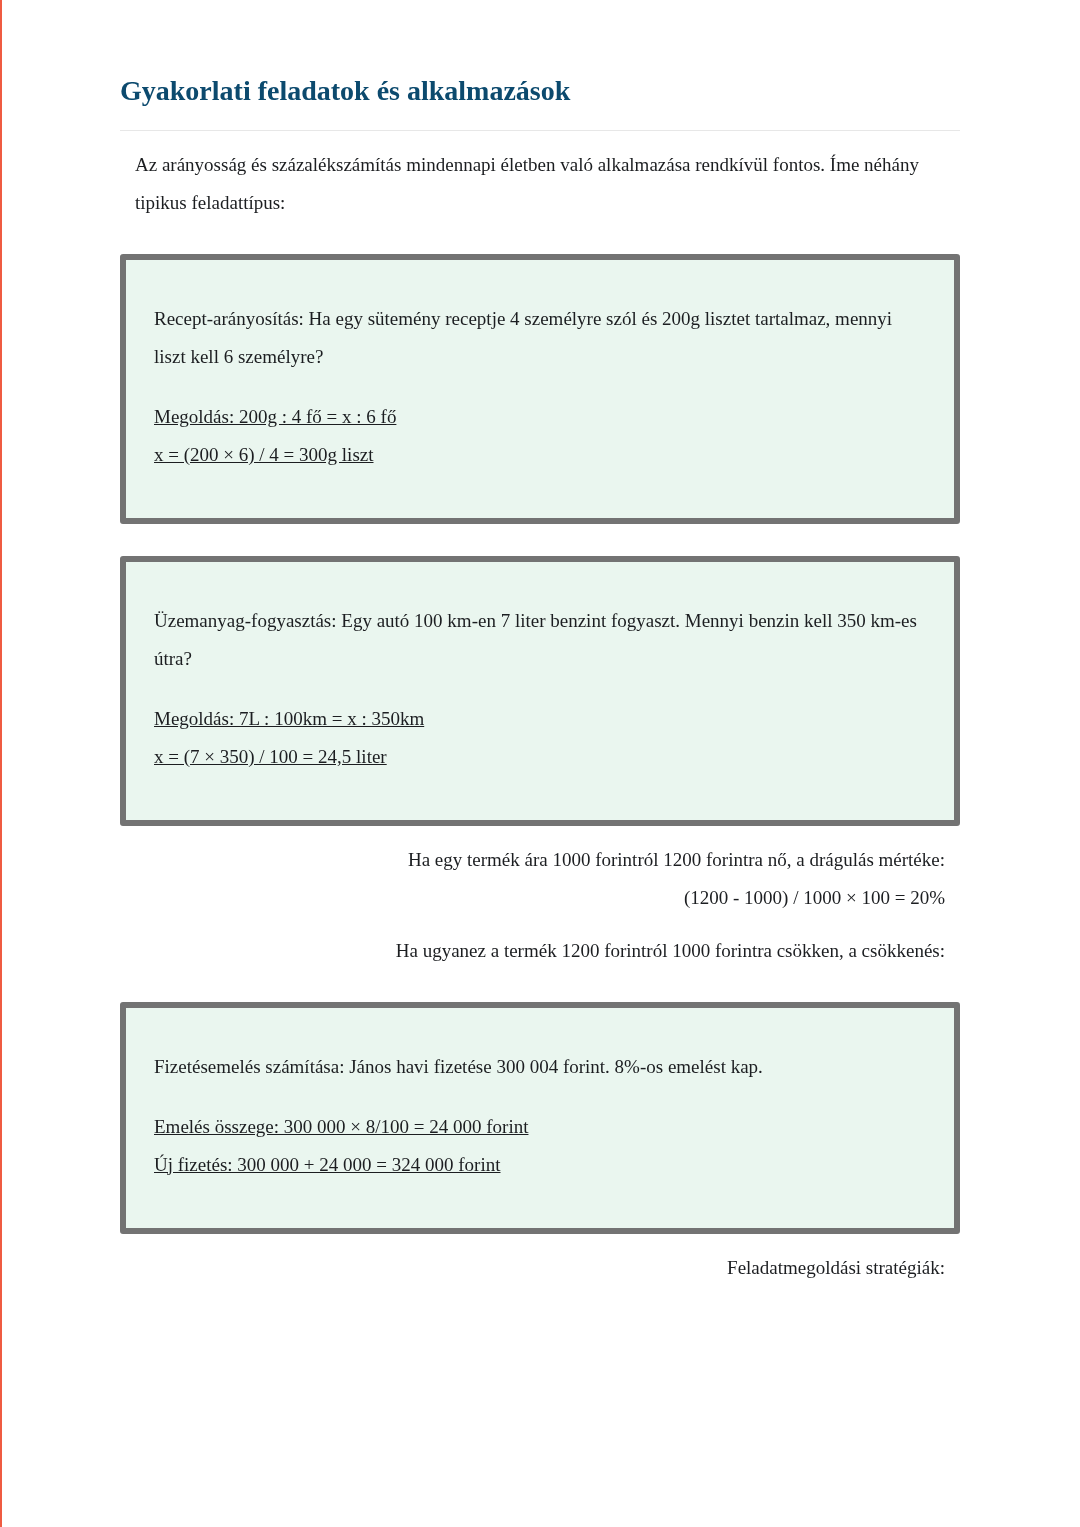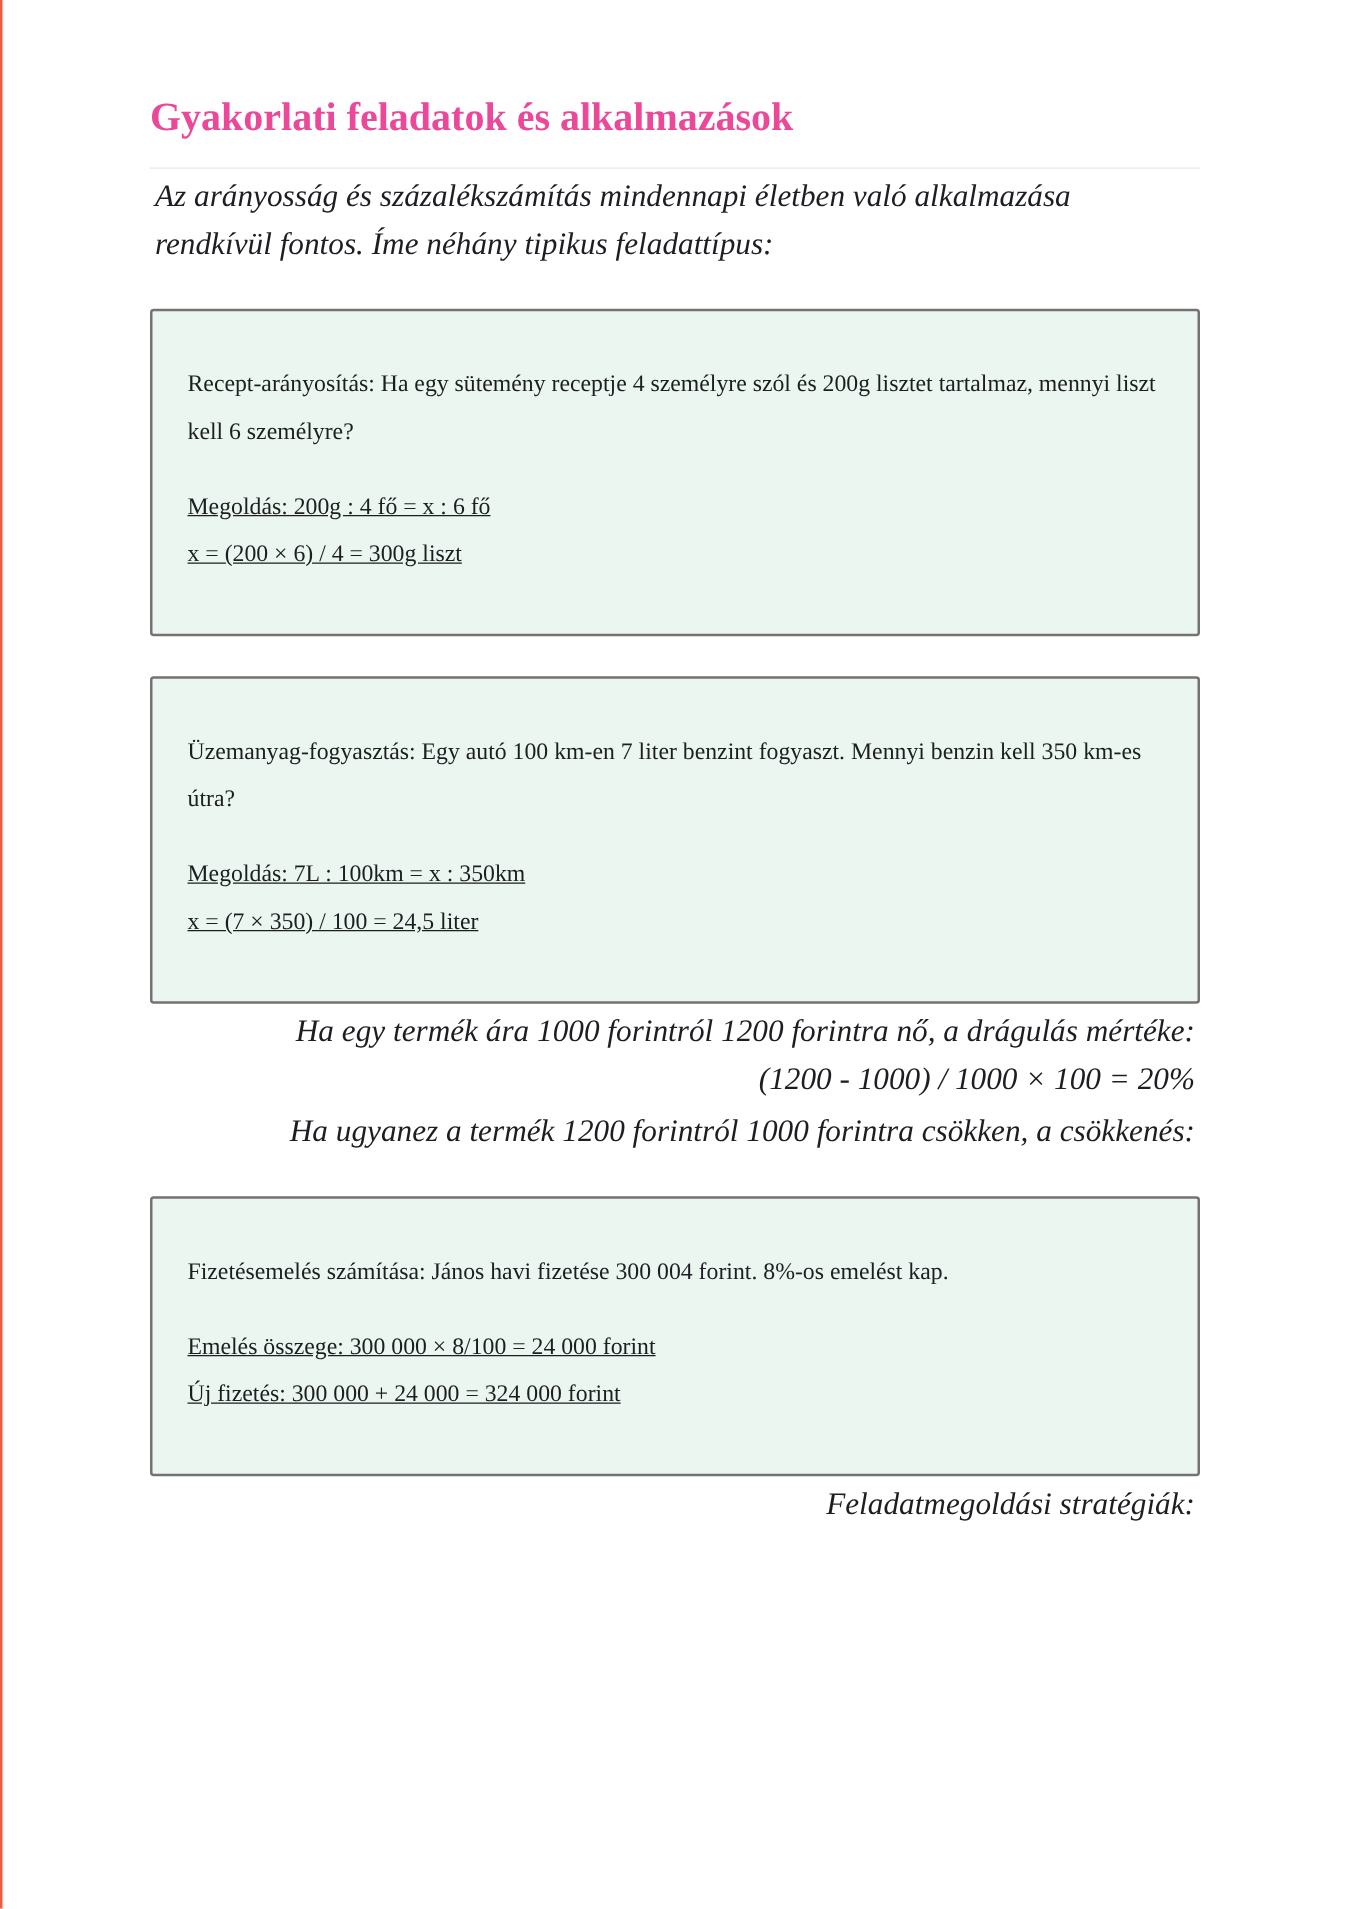--- a/index.html
+++ b/index.html
@@ -23,40 +23,39 @@
     height: 100%;
     background: #ef5b41;
   }
   .content {
     width: 840px;
     margin-left: 120px;
   }
   h1.page-title {
     margin: 0;
     padding-top: 74px;
-    font-size: 32px;
+    font-size: 28px;
     font-weight: bold;
-    color: #ec4899;
+    color: #0c4a6e;
     line-height: 1.2;
   }
   hr.title-rule {
     border: none;
     border-top: 1px solid #e7e7e7;
     margin: 22px 0 0 0;
   }
   p.body-text {
-    font-size: 25px;
+    font-size: 19px;
     line-height: 38px;
-    margin: 4px;
-    font-style: italic;
+    margin: 15px;
   }
   .intro { margin-top: 30px; }
   .callout {
     background: #eaf6ef;
-    border: 2px solid #737373;
+    border: 6px solid #737373;
     border-radius: 3px;
     padding: 40px 28px 44px 28px;
     margin-top: 32px;
   }
   .callout .question {
     font-size: 19px;
     line-height: 38px;
     margin: 0 0 22px 0;
   }
   .callout .solution {

